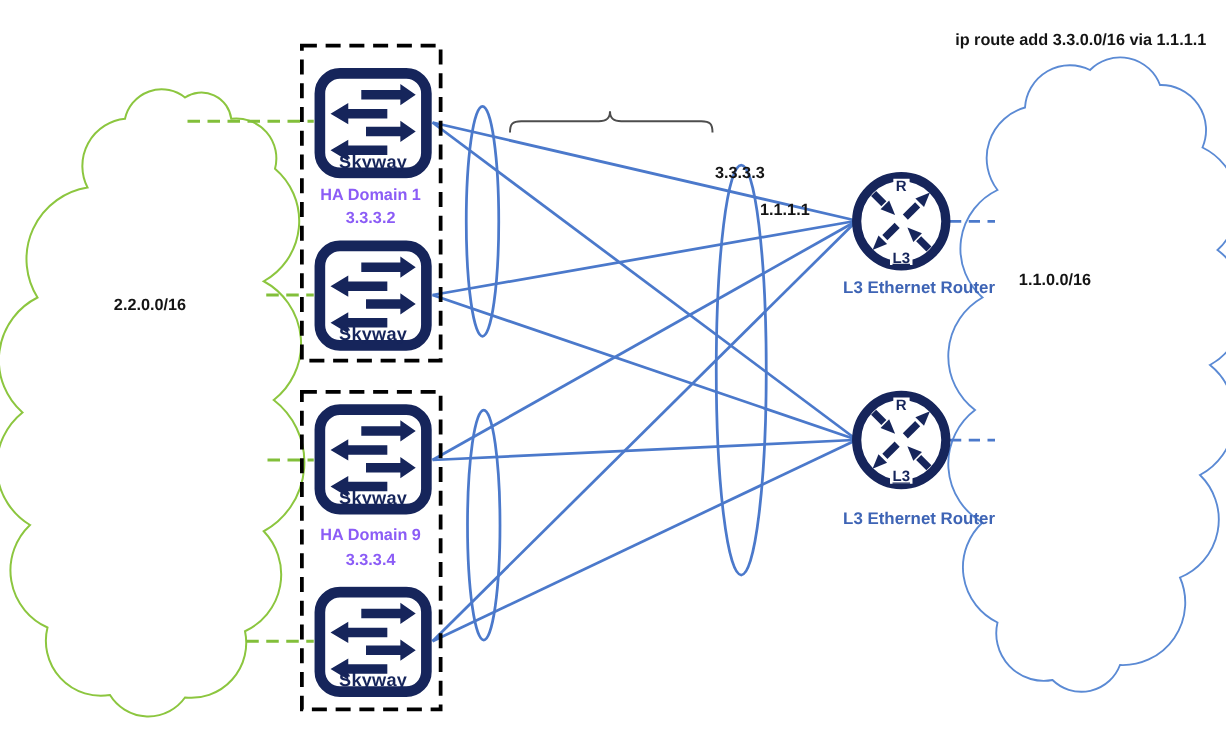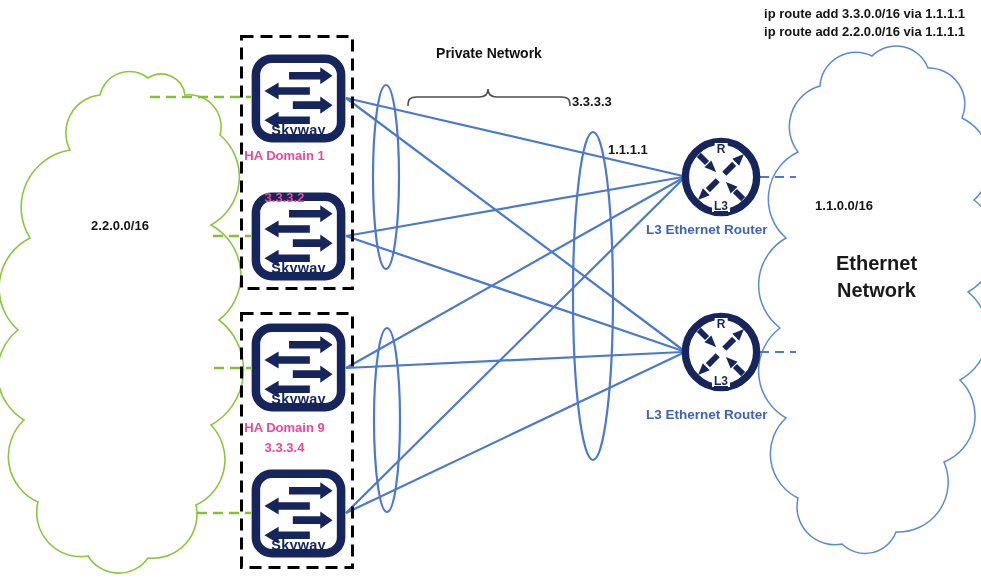--- a/index.html
+++ b/index.html
@@ -2,26 +2,26 @@
 <html><head>
 <meta charset="utf-8">
 <style>
   html,body{margin:0;padding:0;background:#ffffff;}
   .stage{
     position:relative;width:981px;height:586px;background:#ffffff;overflow:hidden;
     font-family:"Liberation Sans","DejaVu Sans",sans-serif;color:#111;
   }
   .layer{position:absolute;left:0;top:0;}
   .lbl{position:absolute;white-space:pre;}
-  .bold13{font-size:13px;font-weight:700;color:#141414;}
+  .bold13{font-size:13px;font-weight:700;color:#141414;margin-top:18px;}
   .center{text-align:center;}
   .cloud-name{font-size:20px;font-weight:600;color:#1a1a1a;line-height:1.35;white-space:normal;}
   .iproutes{position:absolute;top:5px;right:16px;text-align:right;line-height:18px;}
-  .ha-label{position:absolute;left:228px;width:113px;text-align:center;font-size:13px;font-weight:600;color:#ec4899;}
-  .router-label{position:absolute;width:150px;text-align:left;font-size:13.5px;font-weight:700;color:#3e64b5;}
+  .ha-label{position:absolute;left:240px;width:113px;text-align:center;font-size:13px;font-weight:600;color:#8b5cf6;}
+  .router-label{position:absolute;width:150px;text-align:right;font-size:13.5px;font-weight:700;color:#3e64b5;}
   .device{position:absolute;}
   .device svg{display:block;width:100%;height:100%;}
   .skyway-text{
     position:absolute;left:0;right:0;bottom:5px;text-align:center;
     font-size:14.5px;font-weight:700;color:#16255b;letter-spacing:.2px;
   }
   .router-letter{
     position:absolute;left:50%;transform:translateX(-50%);
     font-size:12px;font-weight:700;color:#16255b;background:#fff;padding:0 2px;line-height:12px;
   }
@@ -152,34 +152,31 @@
         <line x1="77" y1="77" x2="67" y2="67"></line>
           <polygon points="56,56 70.2,61.8 61.8,70.2" stroke="none"></polygon>
       </g>
     </svg>
     <span class="router-letter top">R</span>
     <span class="router-letter bottom">L3</span>
   </div>
 
   <div class="iproutes bold13">
     <div>ip route add 3.3.0.0/16 via 1.1.1.1</div>
-    <div>ip route add 2.2.0.0/16 via 1.1.1.1</div>
   </div>
 
-  <div class="lbl center" style="left:389px;top:45px;width:200px;font-size:14px;font-weight:700;">Private Network</div>
 
-  <div class="lbl bold13" style="left:572px;top:94px;">3.3.3.3</div>
+  <div class="lbl bold13" style="left:572px;top:112px;">3.3.3.3</div>
   <div class="lbl bold13" style="left:608px;top:142px;">1.1.1.1</div>
 
   <div class="ha-label" style="top:148px;">HA Domain 1</div>
-  <div class="ha-label" style="top:166px;margin-top:24px;">3.3.3.2</div>
+  <div class="ha-label" style="top:166px;">3.3.3.2</div>
   <div class="ha-label" style="top:420px;">HA Domain 9</div>
   <div class="ha-label" style="top:440px;">3.3.3.4</div>
 
   <div class="router-label" style="left:646px;top:222px;">L3 Ethernet Router</div>
   <div class="router-label" style="left:646px;top:407px;">L3 Ethernet Router</div>
 
   <div class="lbl bold13 center" style="left:70px;top:218px;width:100px;">2.2.0.0/16</div>
 
   <div class="lbl bold13 center" style="left:794px;top:198px;width:100px;">1.1.0.0/16</div>
-  <div class="lbl cloud-name center" style="left:814px;top:250px;width:125px;">Ethernet Network</div>
 
 </div>
 
 </body></html>

